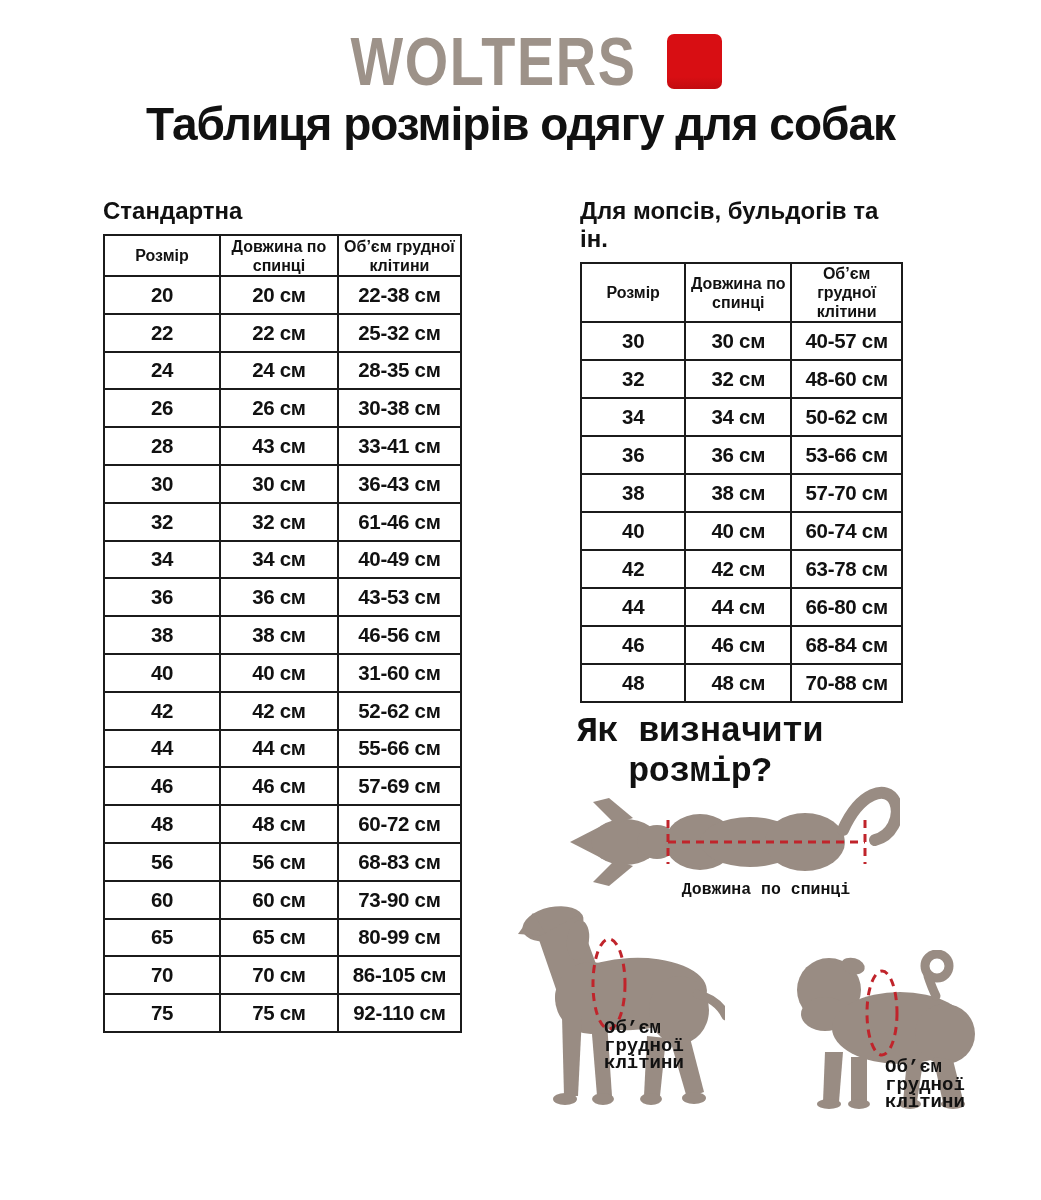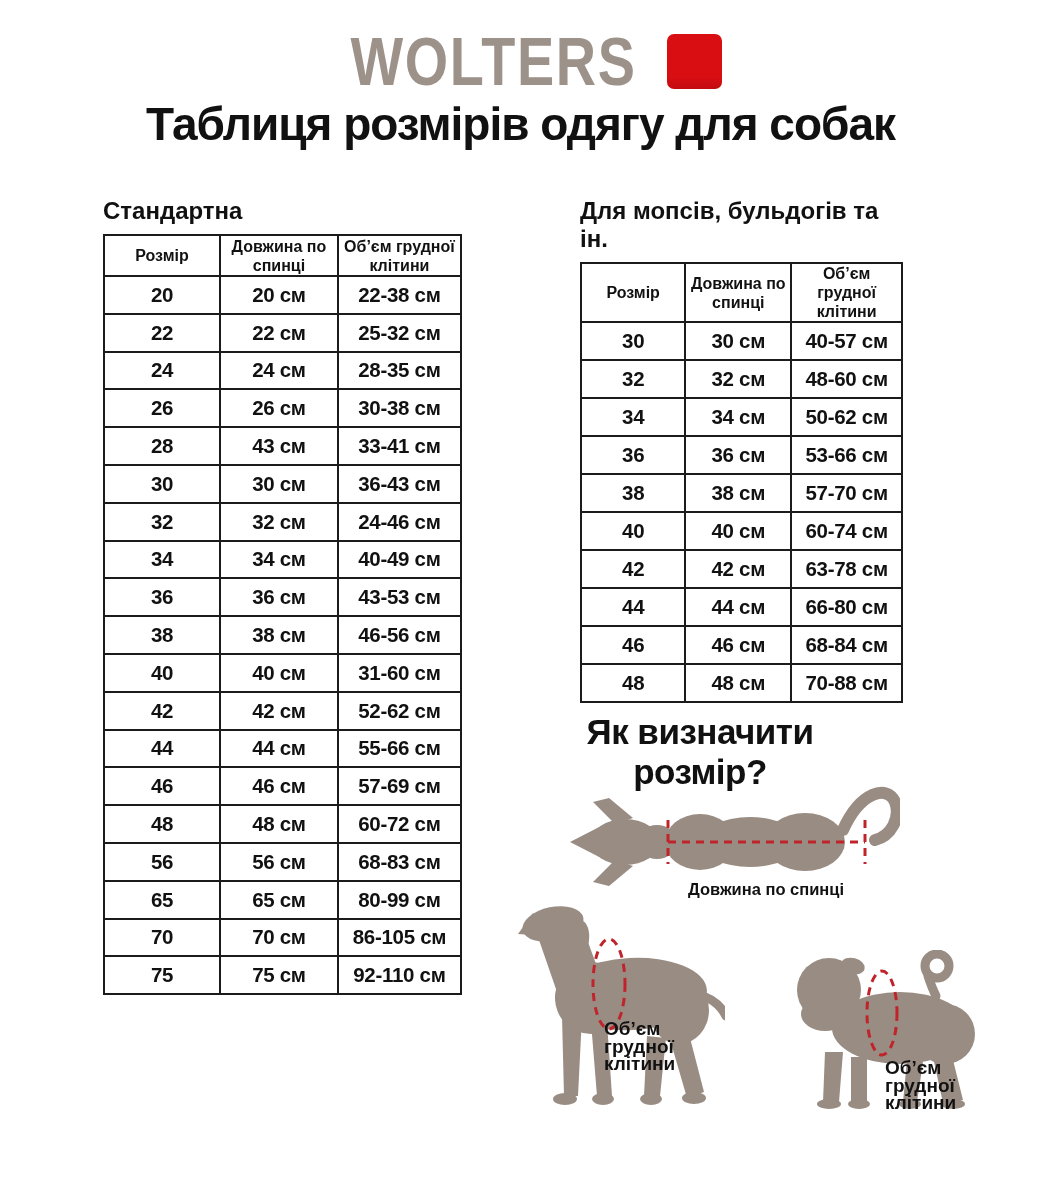--- a/index.html
+++ b/index.html
@@ -28,21 +28,21 @@
   table.size-table{border-collapse:collapse; width:100%; table-layout:fixed;}
   .size-table th, .size-table td{border:2px solid var(--border); text-align:center;
        font-weight:700; vertical-align:middle; overflow:hidden;}
   .size-table th{font-size:16px; line-height:19px; height:41px; padding:0 3px;}
   .size-table td{font-size:20.5px; letter-spacing:-.3px;}
   #standard-table td{height:37.8px;}
   #pugs-table td{height:38px;}
   .size-table col.c1{width:32.5%;} .size-table col.c2{width:33%;} .size-table col.c3{width:34.5%;}
 
   
-  .size-guide{position:absolute; left:500px; top:700px; width:541px; height:500px;}
+  .size-guide{position:absolute; left:500px; top:700px; width:541px; height:500px;font-family:Liberation Mono, monospace;}
   .guide-title{position:absolute; left:20px; top:12px; width:360px; text-align:center;
                font-size:35px; font-weight:700; letter-spacing:-.5px;}
   .svg-abs{position:absolute;}
   #top-view-svg{left:65px; top:78px;}
   #big-dog-svg{left:5px; top:194px;}
   #pug-svg{left:295px; top:250px;}
   .back-label{position:absolute; left:116px; top:180px; width:300px; text-align:center;
               font-size:16.5px; font-weight:700;}
   .chest-label{position:absolute; font-size:19px; line-height:17.5px; font-weight:700; z-index:2;}
   #chest-label-large{left:104px; top:320px;}
@@ -109,21 +109,21 @@
             <td>33-41 см</td>
           </tr>
           <tr>
             <td>30</td>
             <td>30 см</td>
             <td>36-43 см</td>
           </tr>
           <tr>
             <td>32</td>
             <td>32 см</td>
-            <td>24-46 см</td>
+            <td>61-46 см</td>
           </tr>
           <tr>
             <td>34</td>
             <td>34 см</td>
             <td>40-49 см</td>
           </tr>
           <tr>
             <td>36</td>
             <td>36 см</td>
             <td>43-53 см</td>
@@ -155,20 +155,25 @@
           </tr>
           <tr>
             <td>48</td>
             <td>48 см</td>
             <td>60-72 см</td>
           </tr>
           <tr>
             <td>56</td>
             <td>56 см</td>
             <td>68-83 см</td>
+          </tr>
+          <tr>
+            <td>60</td>
+            <td>60 см</td>
+            <td>73-90 см</td>
           </tr>
           <tr>
             <td>65</td>
             <td>65 см</td>
             <td>80-99 см</td>
           </tr>
           <tr>
             <td>70</td>
             <td>70 см</td>
             <td>86-105 см</td>

